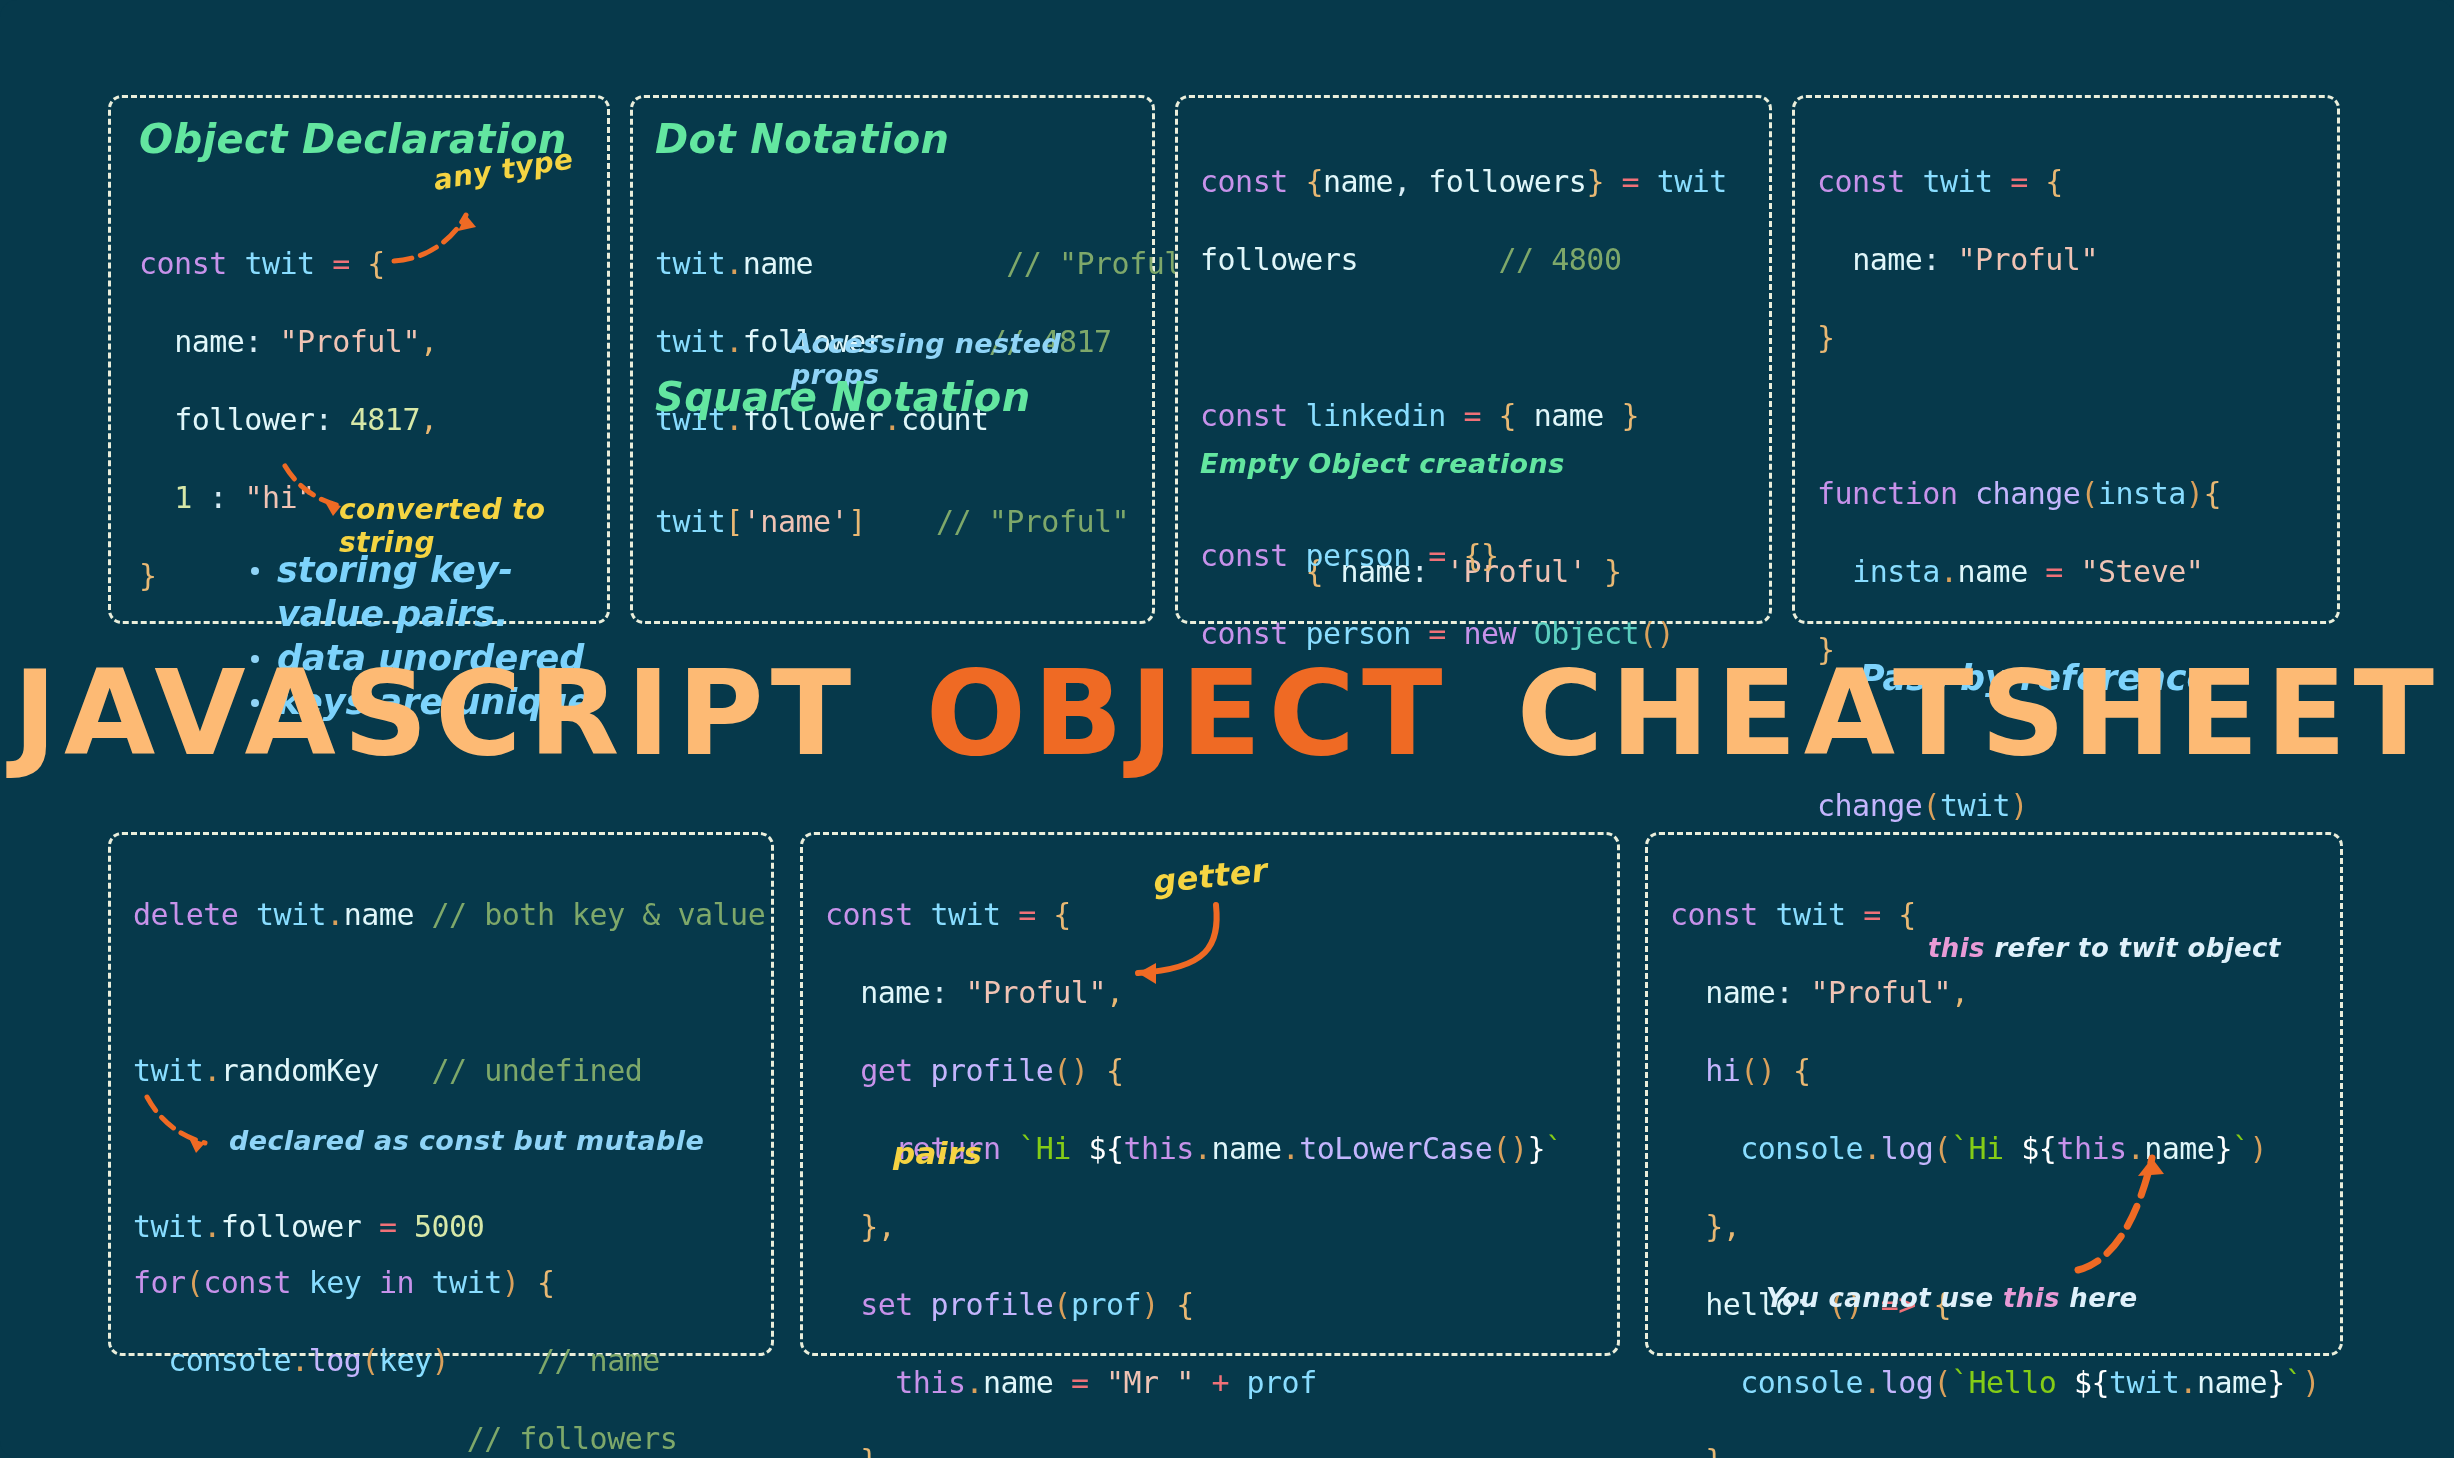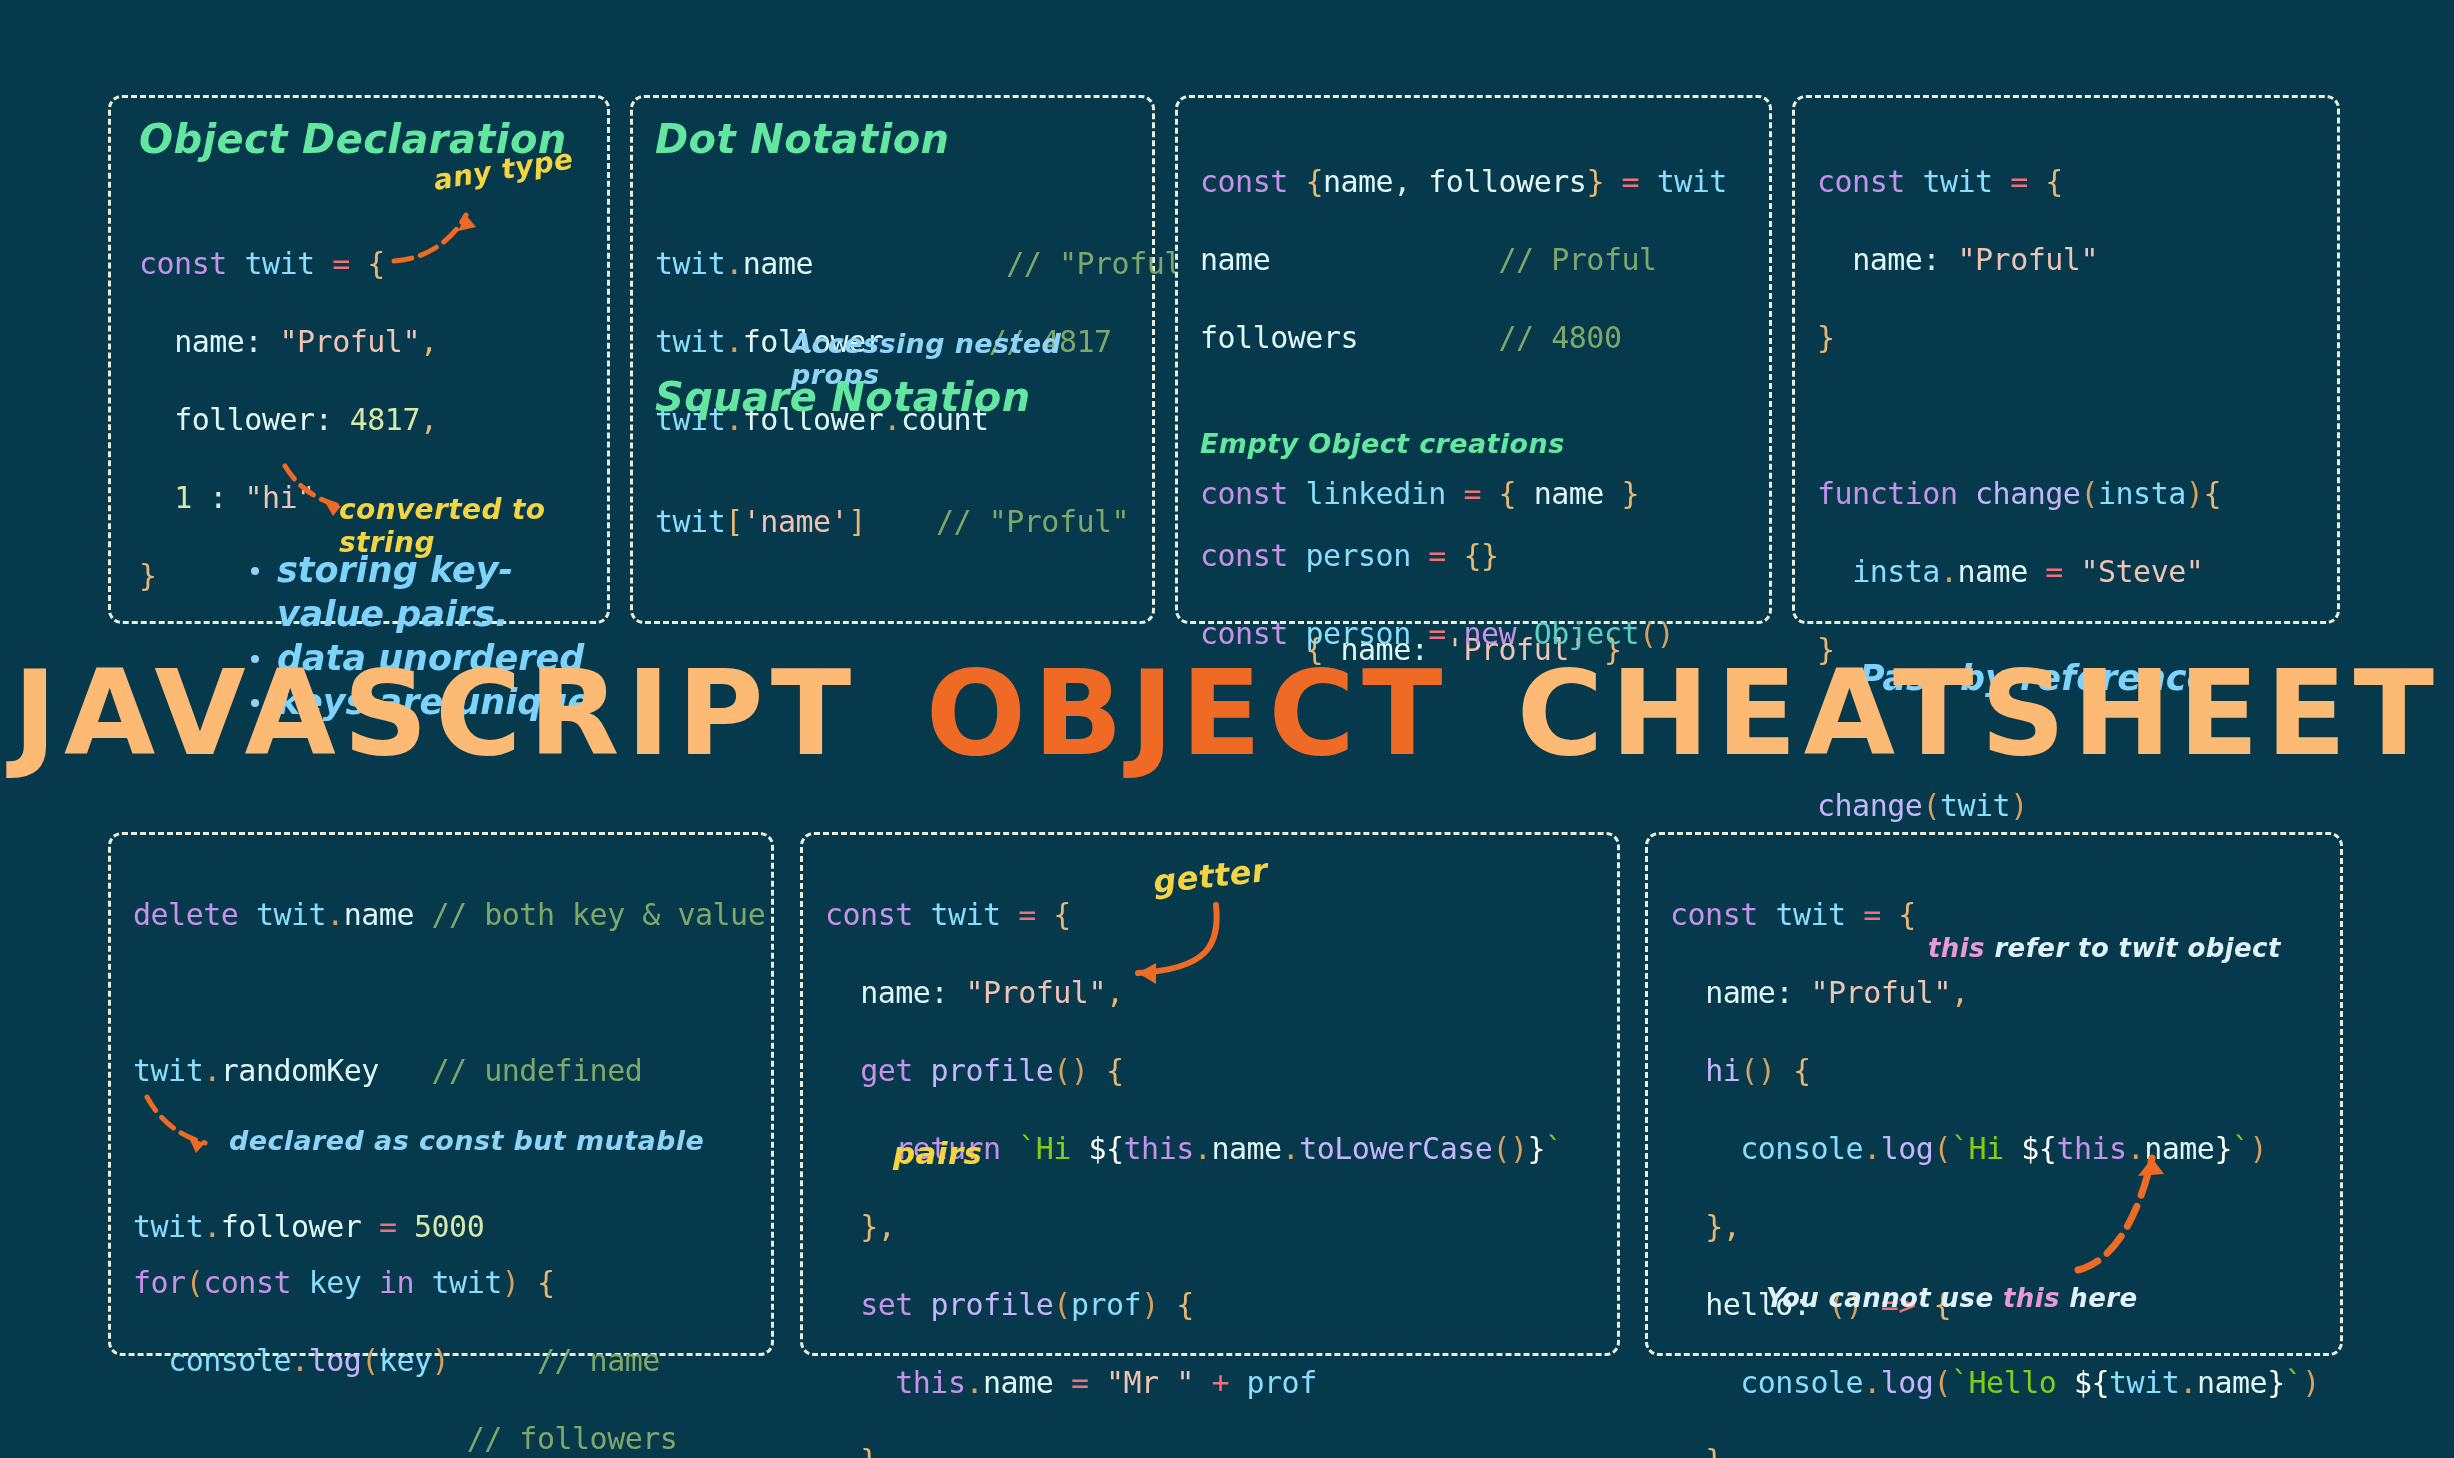--- a/index.html
+++ b/index.html
@@ -52,21 +52,21 @@
   .plain{ color: #d7ecf5; }
 
   
   .hand {
     font-family: "DejaVu Sans", sans-serif;
     font-style: italic;
     font-weight: 600;
     letter-spacing: 0.4px;
   }
   .hd-title  { color: #63e6a0; font-size: 40px; }
-  .hd-sub    { color: #63e6a0; font-size: 27px; }
+  .hd-sub    { color: #63e6a0; font-size: 27px; margin-top: 20px; }
   .hd-blue   { color: #8fd4f7; font-size: 27px; }
   .hd-yellow { color: #f5d442; font-size: 28px; }
   .hd-pink   { color: #e89ad6; font-size: 26px; }
 
   .bullets { position: absolute; }
   .bullet {
     color: #7dd3fc;
     font-family: "DejaVu Sans", sans-serif;
     font-style: italic;
     font-weight: 600;
@@ -155,21 +155,20 @@
 
     <div class="code" style="position:absolute; left:22px; top:366px;">
       <span class="ln"><span class="var">twit</span><span class="brc">[</span><span class="str">'name'</span><span class="brc">]</span>    <span class="cmt">// "Proful"</span></span>
     </div>
 
   </div>
 
   <div class="card" style="left:1175px; top:95px; width:597px; height:529px;">
     <div class="code" style="position:absolute; left:22px; top:26px;">
       <span class="ln"><span class="kw">const</span> <span class="brc">{</span><span class="prop">name</span><span class="plain">,</span> <span class="prop">followers</span><span class="brc">}</span> <span class="op">=</span> <span class="var">twit</span></span>
-      <span class="ln"><span class="prop">name</span>             <span class="cmt">// Proful</span></span>
       <span class="ln"><span class="prop">followers</span>        <span class="cmt">// 4800</span></span>
       <span class="sp"></span>
       <span class="ln"><span class="kw">const</span> <span class="var">linkedin</span> <span class="op">=</span> <span class="brc">{</span> <span class="prop">name</span> <span class="brc">}</span></span>
       <span class="sp"></span>
       <span class="ln">      <span class="brc">{</span> <span class="prop">name</span><span class="plain">:</span> <span class="str">'Proful'</span> <span class="brc">}</span></span>
     </div>
 
     <div class="hand hd-sub" style="position:absolute; left:22px; top:330px;">Empty Object creations</div>
 
     <div class="code" style="position:absolute; left:22px; top:400px;">

